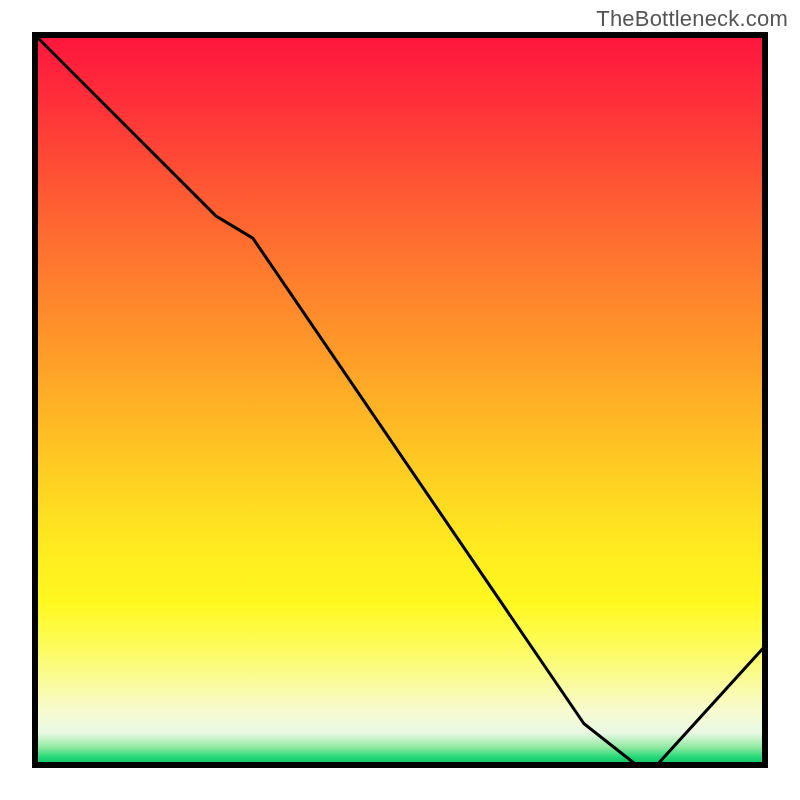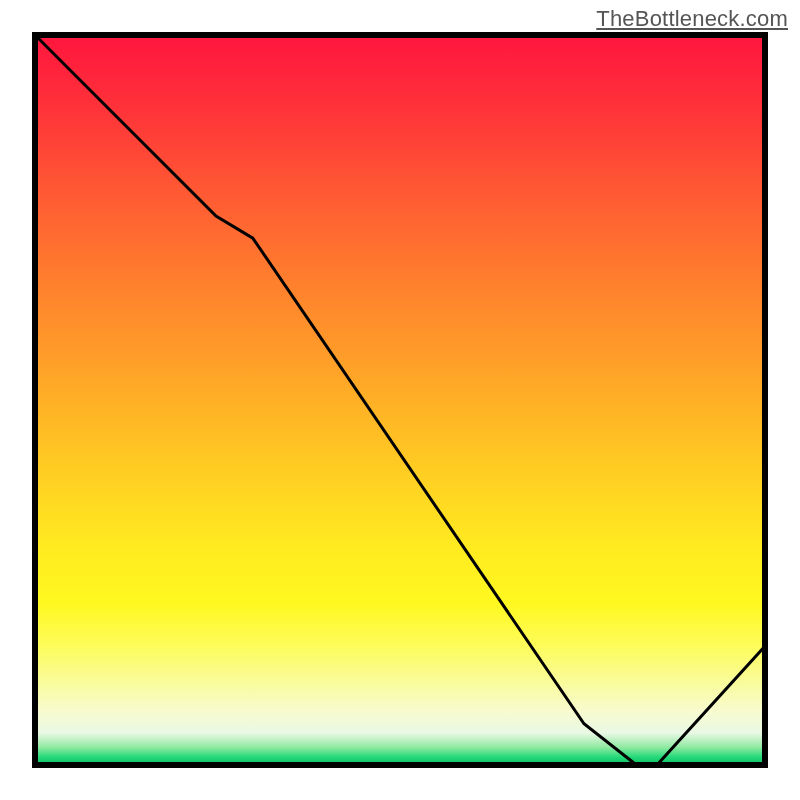--- a/index.html
+++ b/index.html
@@ -17,21 +17,20 @@
     height: 800px;
   }
   .attribution {
     position: absolute;
     top: 6px;
     right: 12px;
     font-size: 22px;
     font-weight: 500;
     color: #555555;
     letter-spacing: 0.2px;
-    text-decoration: underline;
   }
   .plot-box {
     position: absolute;
     left: 32px;
     top: 32px;
     width: 736px;
     height: 736px;
     box-sizing: border-box;
   }
   .plot-border {

